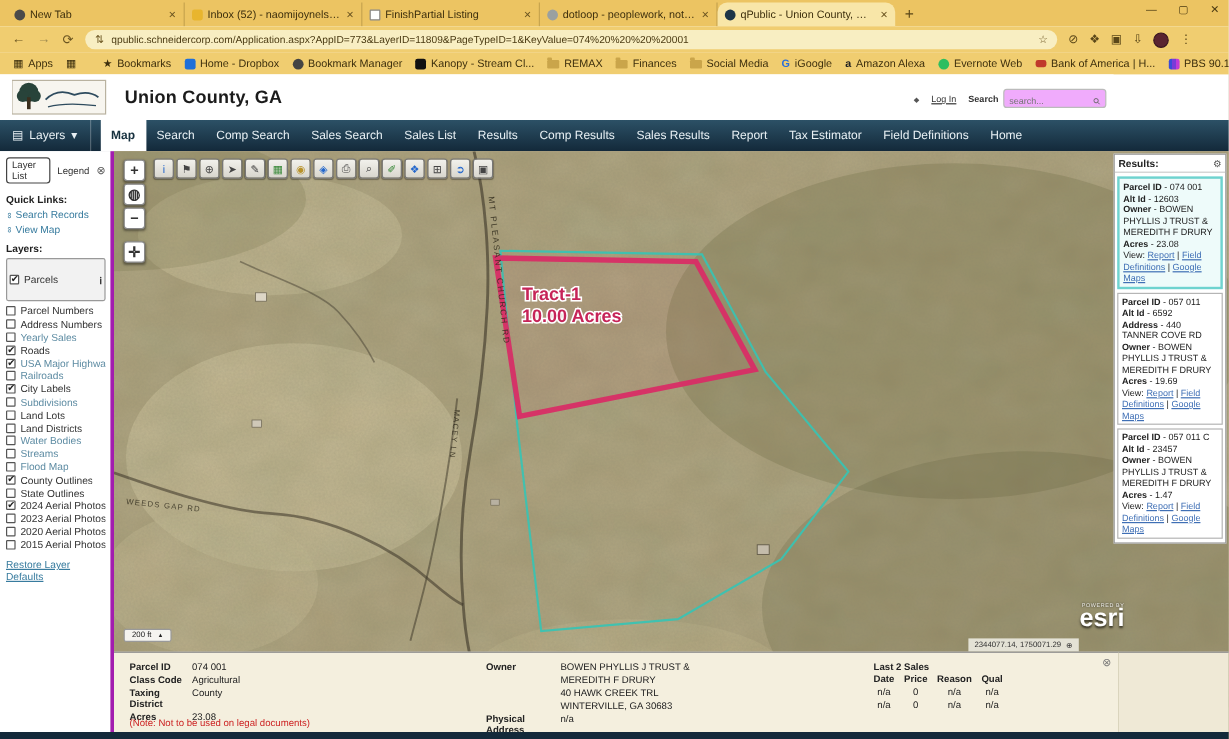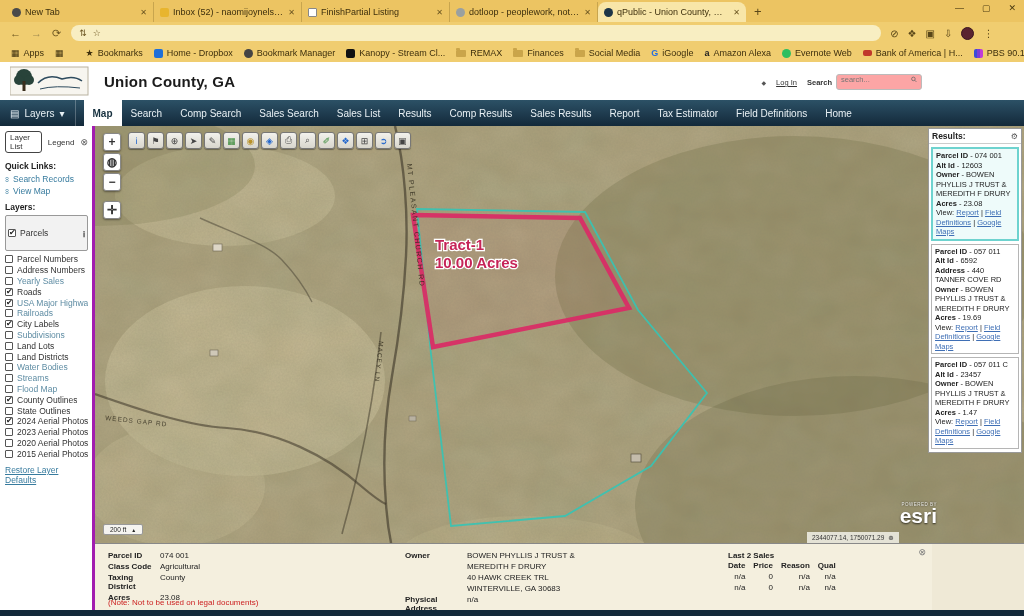--- a/index.html
+++ b/index.html
@@ -33,21 +33,21 @@
   .bi.star{ background:none; width:auto; height:auto; font-size:9px; color:#3d2f0d;}
   .folder { width:10px; height:7px; background:#caa54a; border-radius:1px; position:relative; flex:none;}
   .folder:before{content:""; position:absolute; top:-2px; left:0; width:4px; height:2px; background:#caa54a; border-radius:1px 1px 0 0;}
   .sep-v { width:1px; height:12px; background:rgba(90,70,20,.3); margin-left:11px; }
 
   
   #siteheader { left:0; top:62px; width:928px; height:38px; background:#ffffff; }
   #sitetitle { position:absolute; left:104px; top:11px; font-size:15px; font-weight:bold; color:#1b1b1b; letter-spacing:.2px; }
   #hdr-right { position:absolute; right:96px; top:16px; display:flex; gap:10px; font-size:7.5px; color:#333; align-items:center; }
   #hdr-right a { color:#333; text-decoration:underline; }
-  #hdr-search { position:absolute; right:6px; top:12px; width:86px; height:16px; border:1px solid #bbb; border-radius:3px; background:#fca5a5; display:flex; align-items:flex-start; padding:0 4px; }
+  #hdr-search { position:absolute; right:6px; top:12px; width:86px; height:16px; border:1px solid #bbb; border-radius:3px; background:#f0abfc; display:flex; align-items:flex-end; padding:0 4px; }
   #hdr-search input { border:none; outline:none; background:none; width:70px; font-size:7.5px; color:#555; font-family:"Liberation Sans",sans-serif;}
 
   
   #navbar { left:0; top:100px; width:1024px; height:26px; background:linear-gradient(#2c5166,#13293a); display:flex; align-items:stretch; color:#e8f0f4; font-size:10px; }
   #layersbtn { display:flex; align-items:center; gap:5px; padding:0 10px; border-right:1px solid rgba(255,255,255,.25); }
   .navtab { display:flex; align-items:center; padding:0 9px; white-space:nowrap; }
   .navtab.active { background:#fff; color:#16303e; font-weight:bold; }
 
   
   #sidebar { left:0; top:126px; width:95px; height:594px; background:#fff; border-right:3px solid #a21caf; font-size:8.5px; color:#333; padding:5px 4px 0 5px; z-index:5; }
@@ -92,21 +92,21 @@
   .card a { color:#3f6fb5; text-decoration:underline; }
 
   
   #infopanel { left:95px; top:543px; width:837px; height:67px; background:#f4efde; border-top:1px solid #888; z-index:6; font-size:8px; color:#222; }
   .ip-label { font-weight:bold; }
   #ip-note { position:absolute; left:13px; top:54px; color:#cc2222; }
   #ip-col1 { position:absolute; left:13px; top:7px; display:grid; grid-template-columns:52px auto; row-gap:2px; }
   #ip-col2 { position:absolute; left:310px; top:7px; display:grid; grid-template-columns:62px auto; row-gap:2px; }
   #ip-col3 { position:absolute; left:633px; top:7px; }
   #ip-col3 table { border-collapse:collapse; font-size:8px; }
-  #ip-col3 td, #ip-col3 th { padding:1px 8px 1px 0; text-align:right; font-weight:normal; }
+  #ip-col3 td, #ip-col3 th { padding:1px 8px 1px 0; text-align:center; font-weight:normal; }
   #ip-col3 th { font-weight:bold; }
   #ip-close { position:absolute; right:6px; top:3px; color:#777; font-size:9px; }
   #ip-right { left:932px; top:543px; width:92px; height:67px; background:#efe9d6; border-top:1px solid #888; z-index:6;}
   #footerstrip { left:0; top:610px; width:1024px; height:6px; background:#13293a; z-index:9; }
 </style>
 </head>
 <body>
 
 <div id="tabstrip" class="abs">
   <div style="width:6px"></div>
@@ -142,20 +142,21 @@
     <span>✕</span>
   </div>
 </div>
 
 <div id="urlrow" class="abs">
   <span class="navic">←</span>
   <span class="navic dim">→</span>
   <span class="navic">⟳</span>
   <div id="urlpill">
     <span class="ic">⇅</span>
+    <span class="u">qpublic.schneidercorp.com/Application.aspx?AppID=773&amp;LayerID=11809&amp;PageTypeID=1&amp;KeyValue=074%20%20%20%20001</span>
     <span class="ic">☆</span>
   </div>
   <span class="extic">⊘</span>
   <span class="extic">❖</span>
   <span class="extic">▣</span>
   <span class="extic">⇩</span>
   <span class="avatar"></span>
   <span class="extic">⋮</span>
 </div>
 

